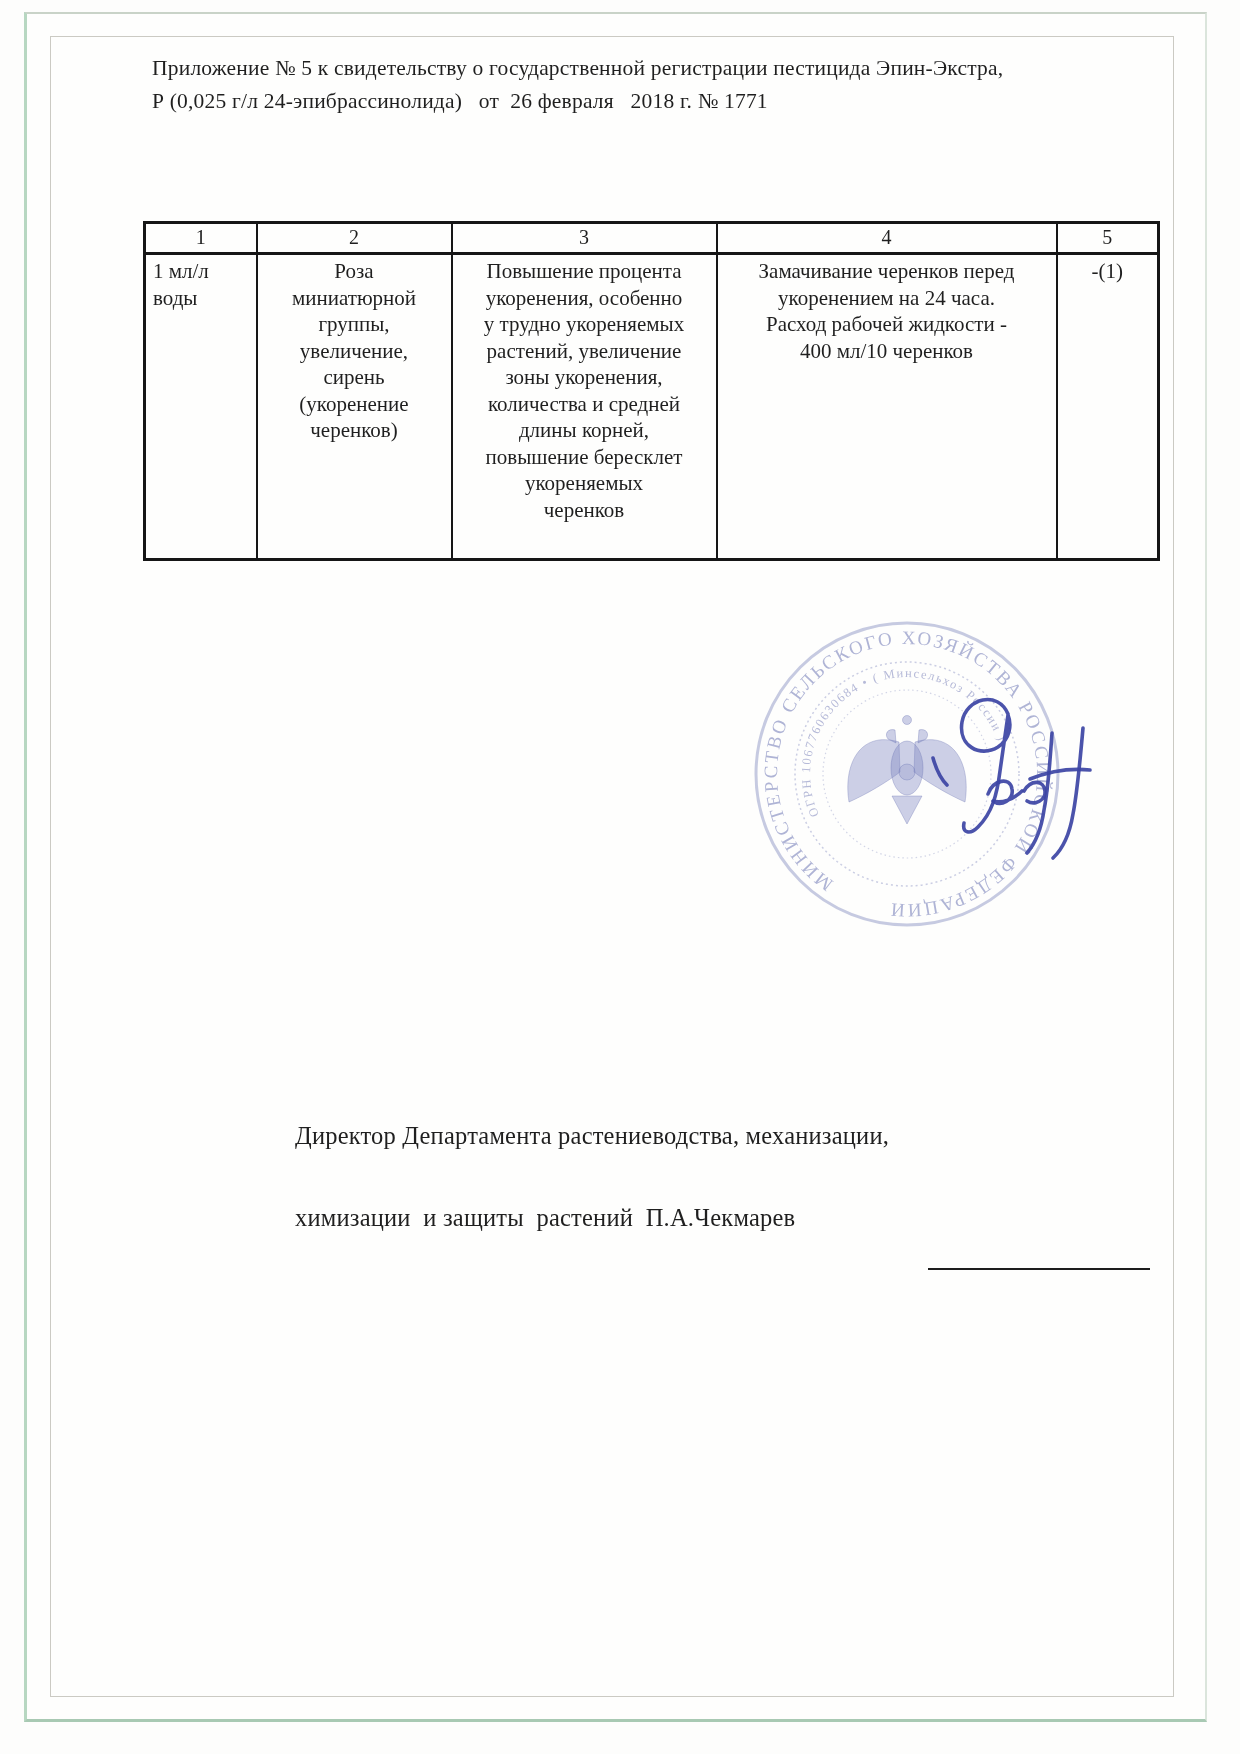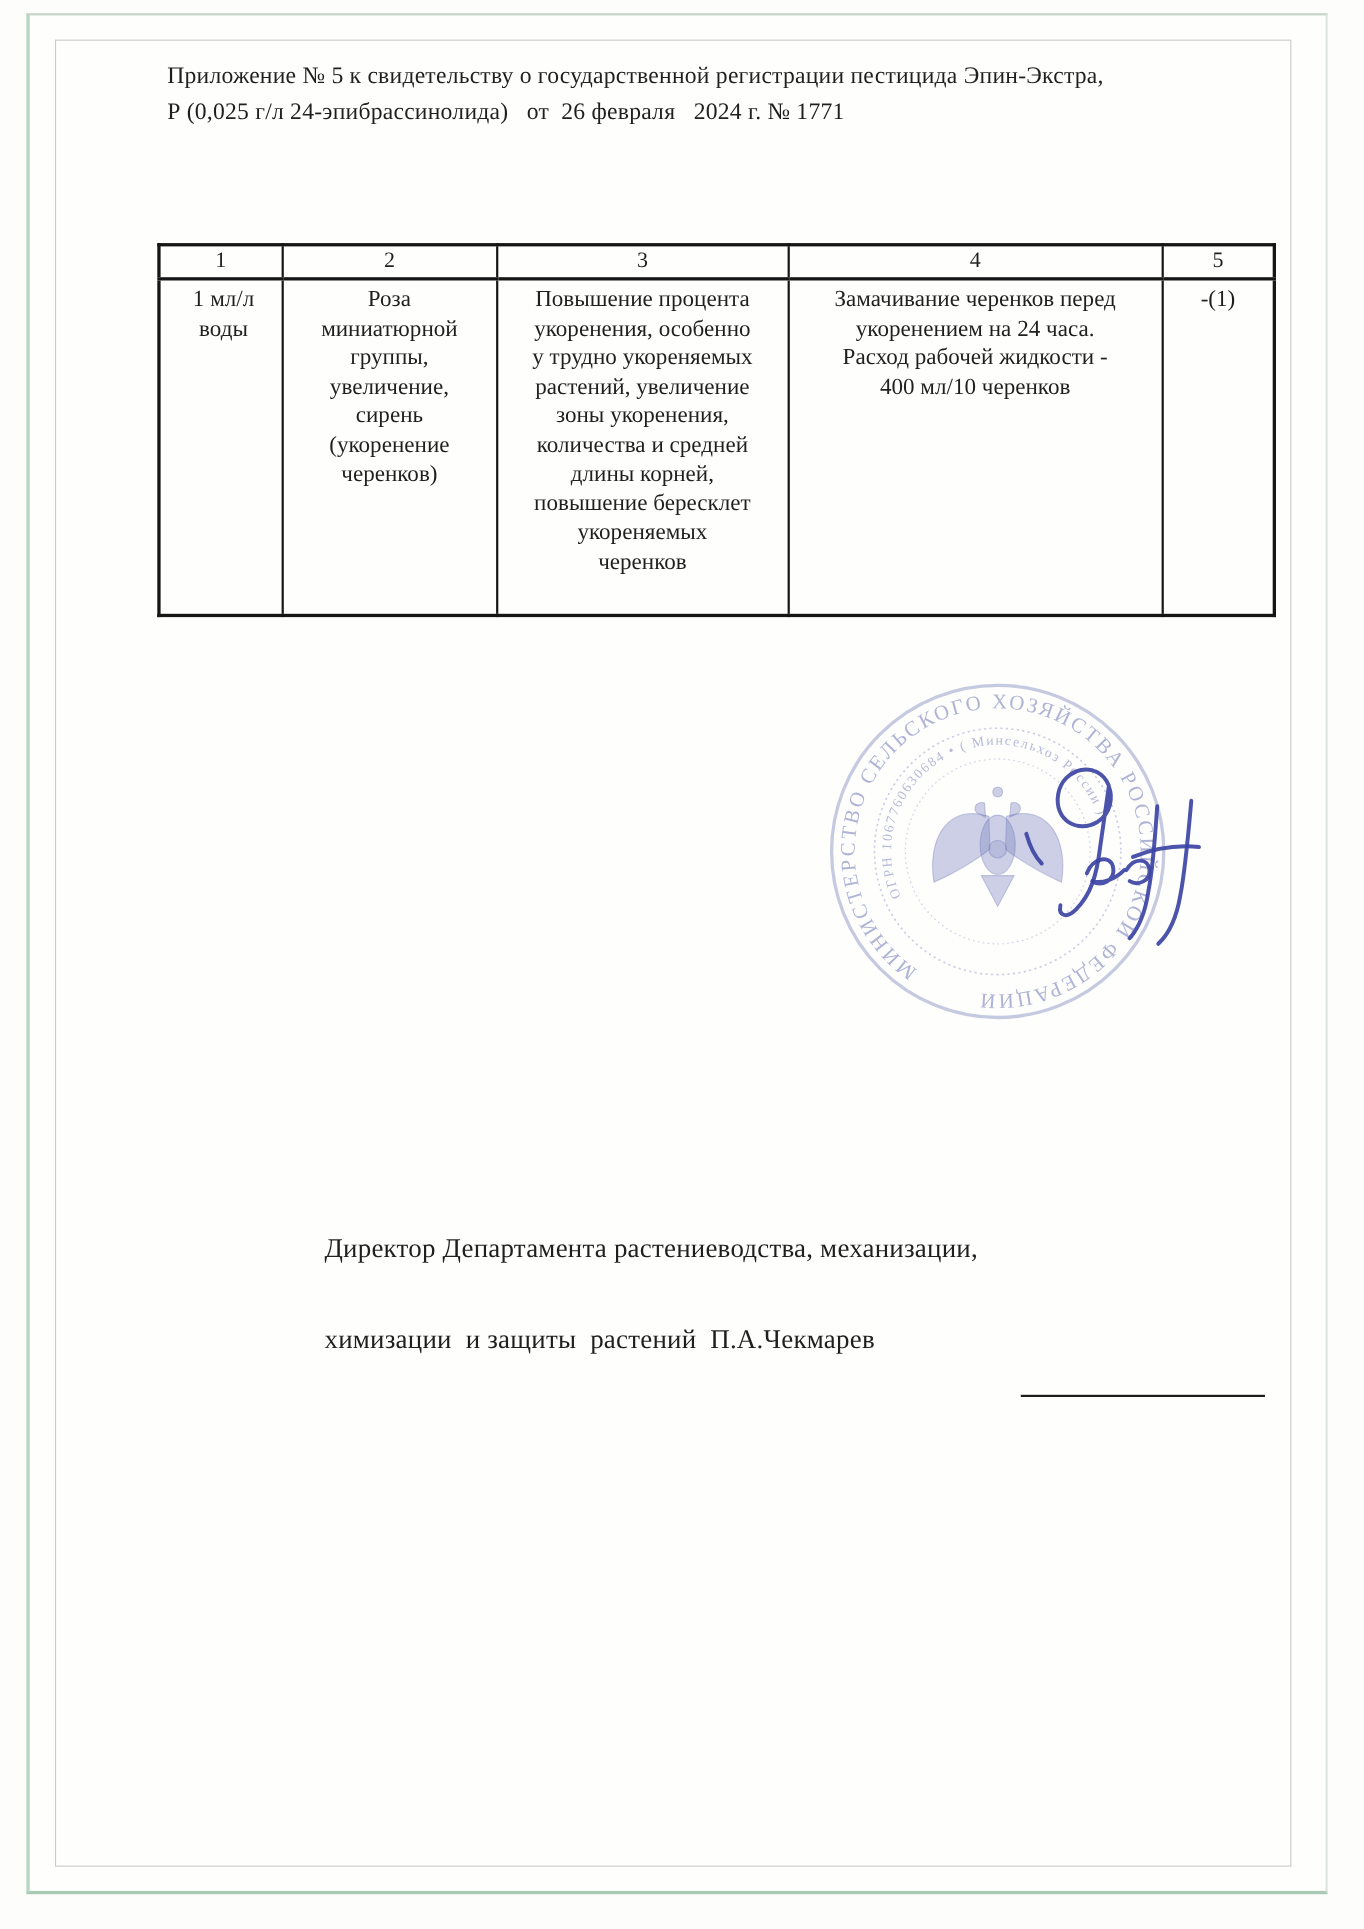--- a/index.html
+++ b/index.html
@@ -47,21 +47,21 @@
     font-size:21px; line-height:26.5px;
     padding:3px 2px 6px 2px;
     white-space:pre-line;
   }
   .doc-table td.th {
     height:26px; padding:0 0 2px 0;
     font-size:20px; line-height:26px;
     border-bottom:3px solid #161616;
     white-space:normal;
   }
-  .doc-table td.c-rate { text-align:center; padding-left:7px; }
+  .doc-table td.c-rate { text-align:left; padding-left:7px; }
   .doc-table tr.body-row td { height:294px; }
 
   
   .para {
     position:absolute; left:165px; width:868px;
     font-size:24px; line-height:30.5px; letter-spacing:0.2px;
   }
   .para .l1 { text-align:justify; text-align-last:justify; text-indent:62px; }
   .para .l2 { text-align:left; }
   .para-1 { top:489px; }
@@ -116,21 +116,21 @@
       <path d="M -8,-32 C -48,-44 -64,-8 -58,28 C -40,20 -20,8 -7,-2 Z"></path>
       <path d="M 8,-32 C 48,-44 64,-8 58,28 C 40,20 20,8 7,-2 Z"></path>
       <ellipse cx="0" cy="-6" rx="16" ry="27"></ellipse>
       <path d="M -15,22 L 0,50 L 15,22 Z"></path>
       <circle cx="0" cy="-2" r="8" fill-opacity="0.25"></circle>
     </g>
   </svg>
 
   <div class="header-block txt">
     <div class="hl">Приложение № 5 к свидетельству о государственной регистрации пестицида Эпин-Экстра,</div>
-    <div class="hl">Р (0,025 г/л 24-эпибрассинолида)   от  26 февраля   2024 г. № 1771</div>
+    <div class="hl">Р (0,025 г/л 24-эпибрассинолида)   от  26 февраля   2018 г. № 1771</div>
   </div>
 
   <table class="doc-table txt">
     <colgroup>
       <col style="width:112px">
         <col style="width:195px">
         <col style="width:265px">
         <col style="width:340px">
         <col style="width:102px">
     </colgroup>

